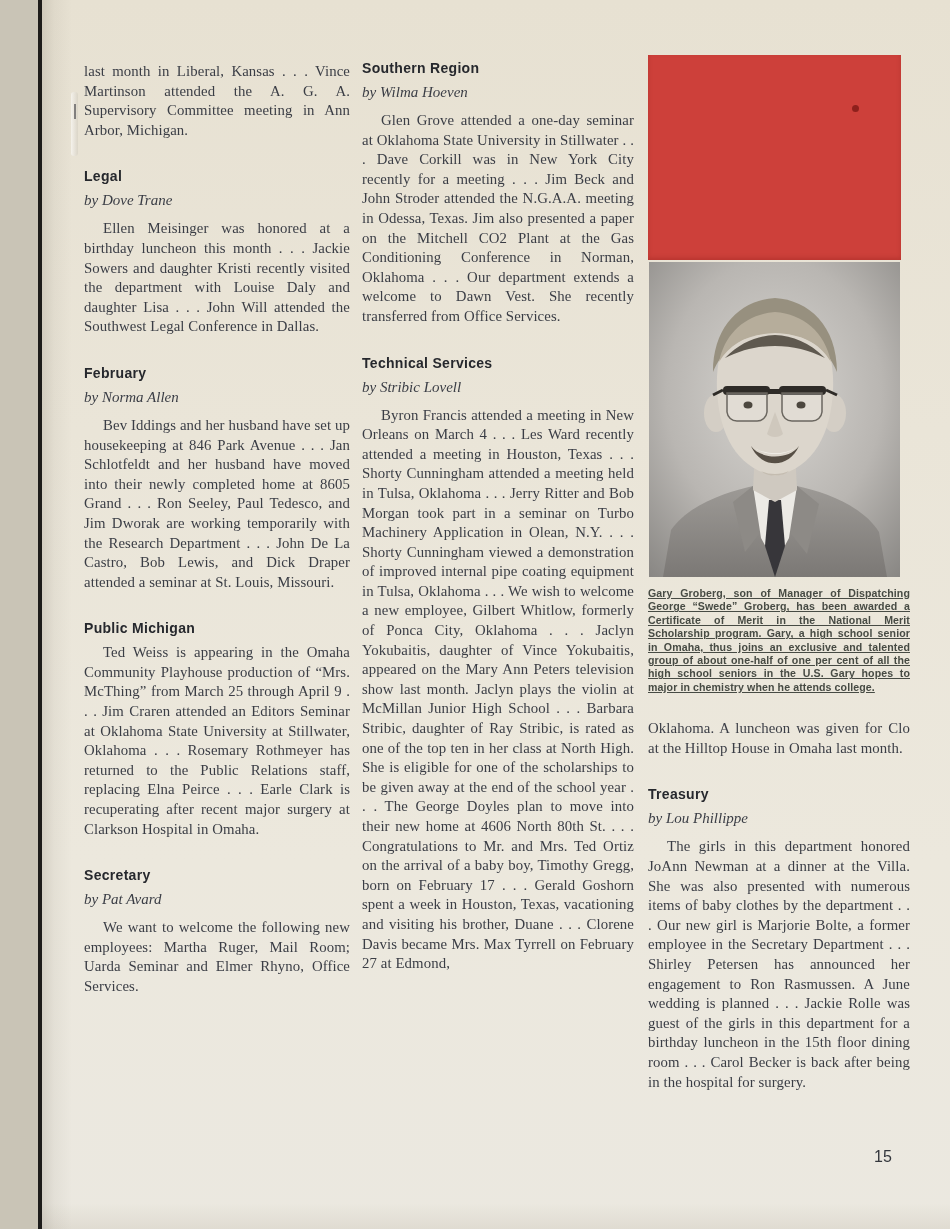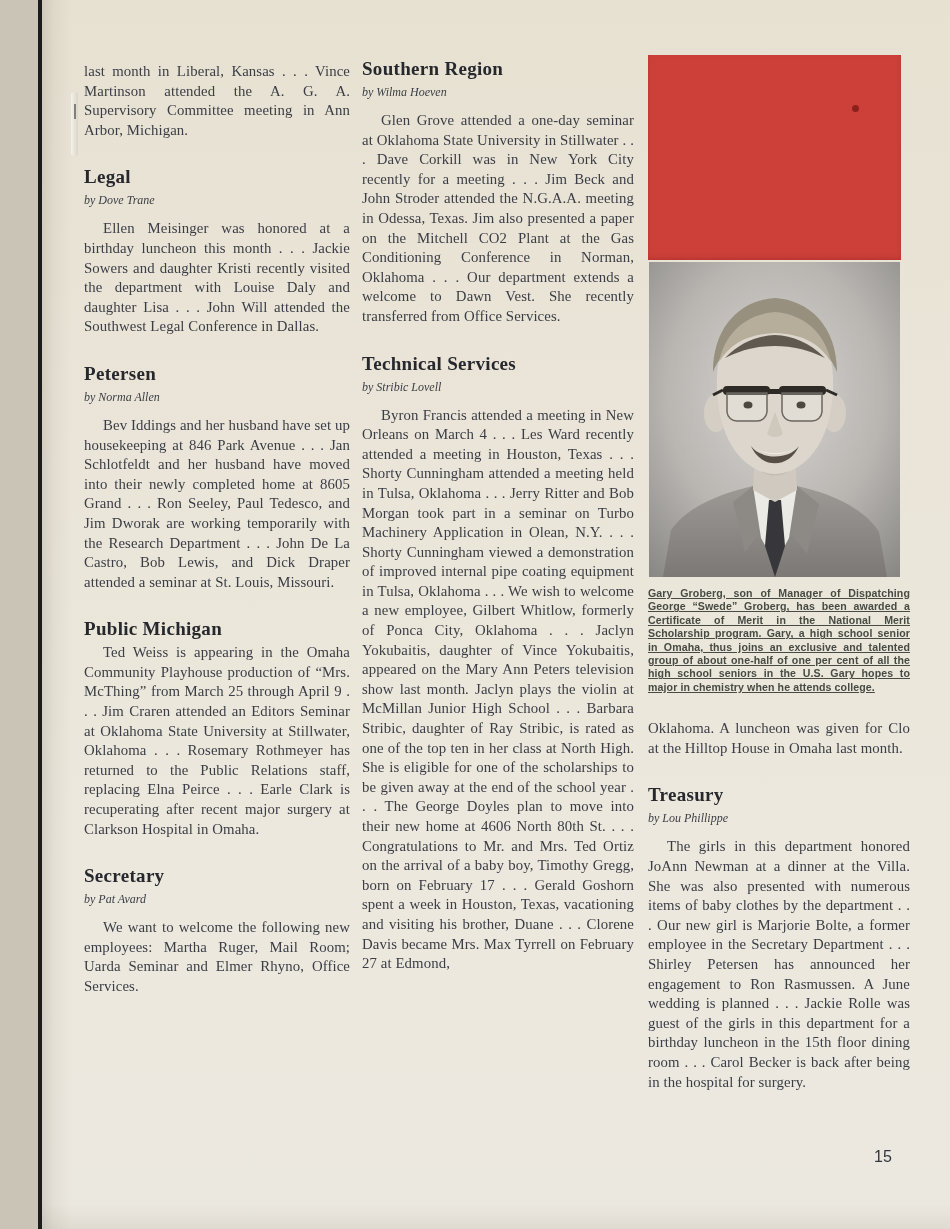--- a/index.html
+++ b/index.html
@@ -24,25 +24,25 @@
   .col2{left:324px;top:58px;width:272px;}
   .col3{left:610px;top:55px;width:262px;}
   .body-text{
     margin:0;font-size:14.8px;line-height:19.6px;color:#3a3d45;
     text-align:justify;letter-spacing:0.1px;
   }
   .indent{text-indent:19px;}
   section{margin-top:26px;}
   .col2 section:first-child{margin-top:0;}
   .sec-title{
-    margin:0 0 4px 0;font-family:Liberation Serif, serif;font-weight:700;
-    font-size:19px;line-height:21px;color:#26282d;letter-spacing:0.3px;
+    margin:0 0 4px 0;font-family:Liberation Sans, sans-serif;font-weight:700;
+    font-size:14px;line-height:21px;color:#26282d;letter-spacing:0.3px;
   }
   .byline{
-    margin:0 0 9px 0;font-style:italic;font-size:12px;line-height:19px;color:#3a3d45;
+    margin:0 0 9px 0;font-style:italic;font-size:15px;line-height:19px;color:#3a3d45;
   }
   .red-block{
     position:relative;width:253px;height:205px;background:#cd403a;
     box-shadow:inset 0 -2px 4px rgba(120,20,16,0.25);
   }
   .red-dot{position:absolute;left:204px;top:50px;width:7px;height:7px;border-radius:50%;background:#8e201c;}
   .photo{width:251px;height:315px;margin:2px 0 0 1px;display:block;background:#b0aeaa;}
   .caption{
     margin:10px 0 0 0;width:262px;
     font-family:"Liberation Sans", sans-serif;font-size:10.6px;line-height:13.4px;
@@ -65,21 +65,21 @@
   <div class="col col1">
     <p class="body-text">last month in Liberal, Kansas . . . Vince Martinson attended the A. G. A. Supervisory Committee meeting in Ann Arbor, Michigan.</p>
 
     <section>
       <h3 class="sec-title">Legal</h3>
       <p class="byline">by Dove Trane</p>
       <p class="body-text indent">Ellen Meisinger was honored at a birthday luncheon this month . . . Jackie Sowers and daughter Kristi recently visited the department with Louise Daly and daughter Lisa . . . John Will attended the Southwest Legal Conference in Dallas.</p>
     </section>
 
     <section>
-      <h3 class="sec-title">Petersen</h3>
+      <h3 class="sec-title">February</h3>
       <p class="byline">by Norma Allen</p>
       <p class="body-text indent">Bev Iddings and her husband have set up housekeeping at 846 Park Avenue . . . Jan Schlotfeldt and her husband have moved into their newly completed home at 8605 Grand . . . Ron Seeley, Paul Tedesco, and Jim Dworak are working temporarily with the Research Department . . . John De La Castro, Bob Lewis, and Dick Draper attended a seminar at St. Louis, Missouri.</p>
     </section>
 
     <section>
       <h3 class="sec-title">Public Michigan</h3>
       <p class="body-text indent">Ted Weiss is appearing in the Omaha Community Playhouse production of “Mrs. McThing” from March 25 through April 9 . . . Jim Craren attended an Editors Seminar at Oklahoma State University at Stillwater, Oklahoma . . . Rosemary Rothmeyer has returned to the Public Relations staff, replacing Elna Peirce . . . Earle Clark is recuperating after recent major surgery at Clarkson Hospital in Omaha.</p>
     </section>
 
     <section>

